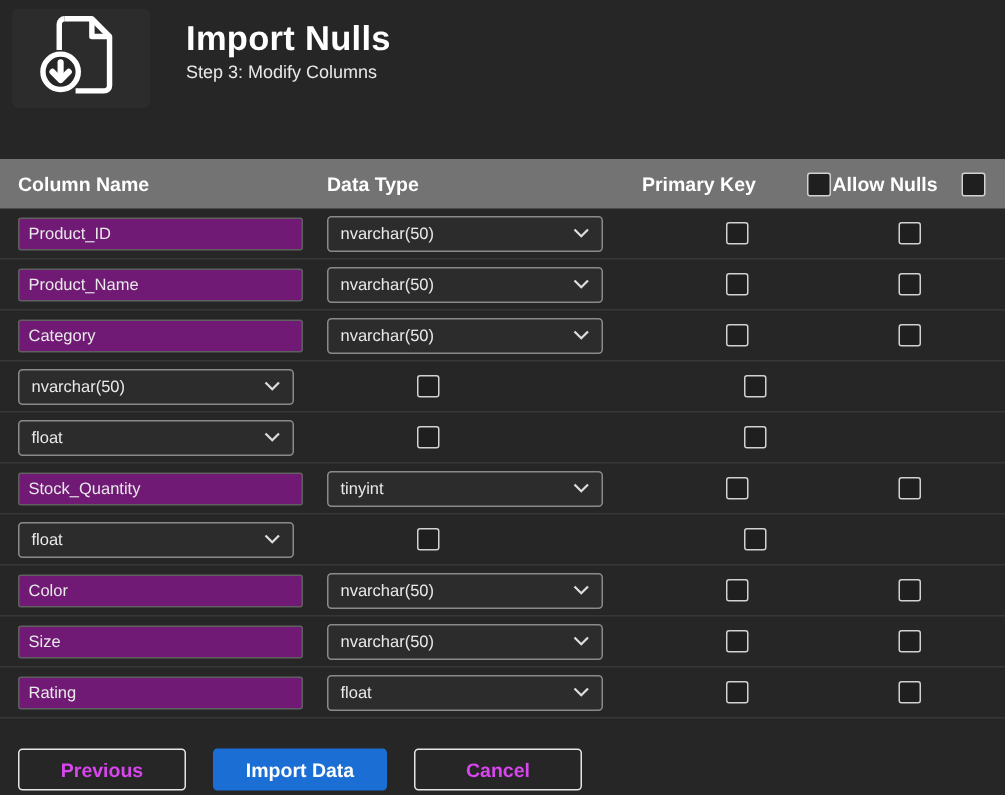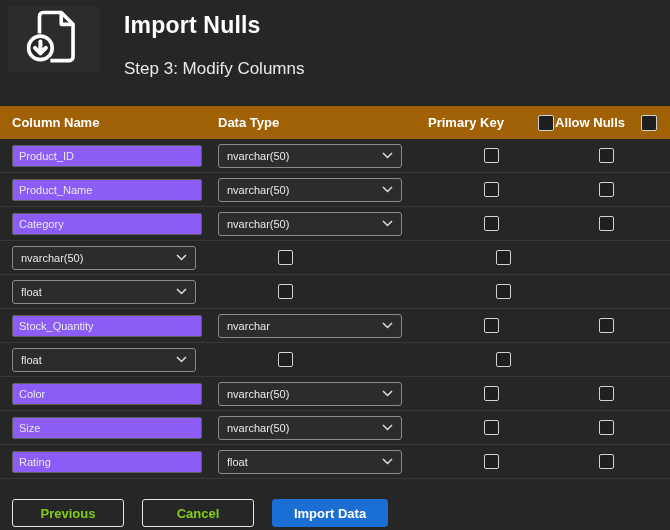--- a/index.html
+++ b/index.html
@@ -14,25 +14,25 @@
 
   
   .top{height:100px;display:flex;align-items:flex-start;padding-top:6px;}
   .icon-panel{
     width:92px;height:66px;margin-left:8px;
     background:#2c2c2c;border-radius:4px;
     display:flex;align-items:center;justify-content:center;
   }
   .head-text{margin-left:24px;padding-top:6px;}
   .title{font-size:23px;font-weight:bold;letter-spacing:0.2px;}
-  .subtitle{font-size:17px;color:#e9e9e9;margin-top:20px;}
+  .subtitle{font-size:12px;color:#e9e9e9;margin-top:2px;}
 
   
   .thead{
-    height:33px;background:#a16207;
+    height:33px;background:#737373;
     display:flex;align-items:center;
     padding:0 12px;box-sizing:border-box;
     font-size:13px;font-weight:bold;justify-content:center;
   }
   .cell-name{width:206px;flex:0 0 auto;}
   .cell-type{width:210px;flex:0 0 auto;}
   .cell-pk{width:127px;flex:0 0 auto;display:flex;align-items:center;}
   .cell-an{flex:1;display:flex;align-items:center;}
   .thead .cell-pk{justify-content:flex-start;gap:34px;}
   .thead .cell-an{justify-content:flex-start;gap:16px;}
@@ -40,21 +40,21 @@
   .row .cell-an{justify-content:center;}
 
   .row{
     height:34px;display:flex;align-items:center;
     padding:0 12px;box-sizing:border-box;
     border-bottom:1px solid #373737;
   }
 
   .name-input{
     width:190px;height:22px;box-sizing:border-box;
-    background:#8b5cf6;border:1px solid #5f5f5f;border-radius:2px;
+    background:#701a75;border:1px solid #5f5f5f;border-radius:2px;
     color:#e9e9e9;font-size:11px;font-family:"Liberation Sans", sans-serif;
     padding:0 6px;outline:none;
   }
   .select{
     width:184px;height:24px;box-sizing:border-box;
     background:#2c2c2c;border:1px solid #8a8a8a;border-radius:3px;
     display:flex;align-items:center;justify-content:space-between;
     padding:0 8px;cursor:pointer;
   }
   .select-label{font-size:11px;color:#e9e9e9;}
@@ -73,21 +73,21 @@
     display:flex;align-items:center;gap:18px;
     padding-left:12px;margin-top:20px;
   }
   .btn{
     height:28px;border-radius:3px;
     font-size:13px;font-weight:bold;
     font-family:"Liberation Sans", sans-serif;
     cursor:pointer;padding:0 16px;
   }
   .btn-secondary{
-    background:#262626;color:#84cc16;border:1px solid #e6e6e6;
+    background:#262626;color:#d946ef;border:1px solid #e6e6e6;
     min-width:112px;
   }
   .btn-primary{
     background:#1b6fd4;color:#ffffff;border:1px solid #1b6fd4;
     min-width:116px;
   }
 </style>
 </head>
 <body>
 
@@ -229,21 +229,21 @@
         <input type="checkbox" class="cb" style="">
       </div>
     </div>
 
     <div class="row">
       <div class="cell-name">
         <input class="name-input" type="text" value="Stock_Quantity" style="">
       </div>
       <div class="cell-type">
         <div class="select">
-          <span class="select-label">nvarchar</span>
+          <span class="select-label">tinyint</span>
           <span class="chevron">
             <svg width="11" height="7" viewBox="0 0 11 7">
                 <polyline points="1,1 5.5,5.5 10,1" stroke="#dddddd" stroke-width="1.5" fill="none"></polyline>
               </svg>
           </span>
         </div>
       </div>
       <div class="cell-pk">
         <input type="checkbox" class="cb" style="">
       </div>
@@ -333,17 +333,17 @@
         <input type="checkbox" class="cb" style="">
       </div>
       <div class="cell-an">
         <input type="checkbox" class="cb" style="">
       </div>
     </div>
   </div>
 
   <div class="footer">
     <button class="btn btn-secondary">Previous</button>
+    <button class="btn btn-primary">Import Data</button>
     <button class="btn btn-secondary">Cancel</button>
-    <button class="btn btn-primary">Import Data</button>
   </div>
 
 </div>
 
 </body></html>

